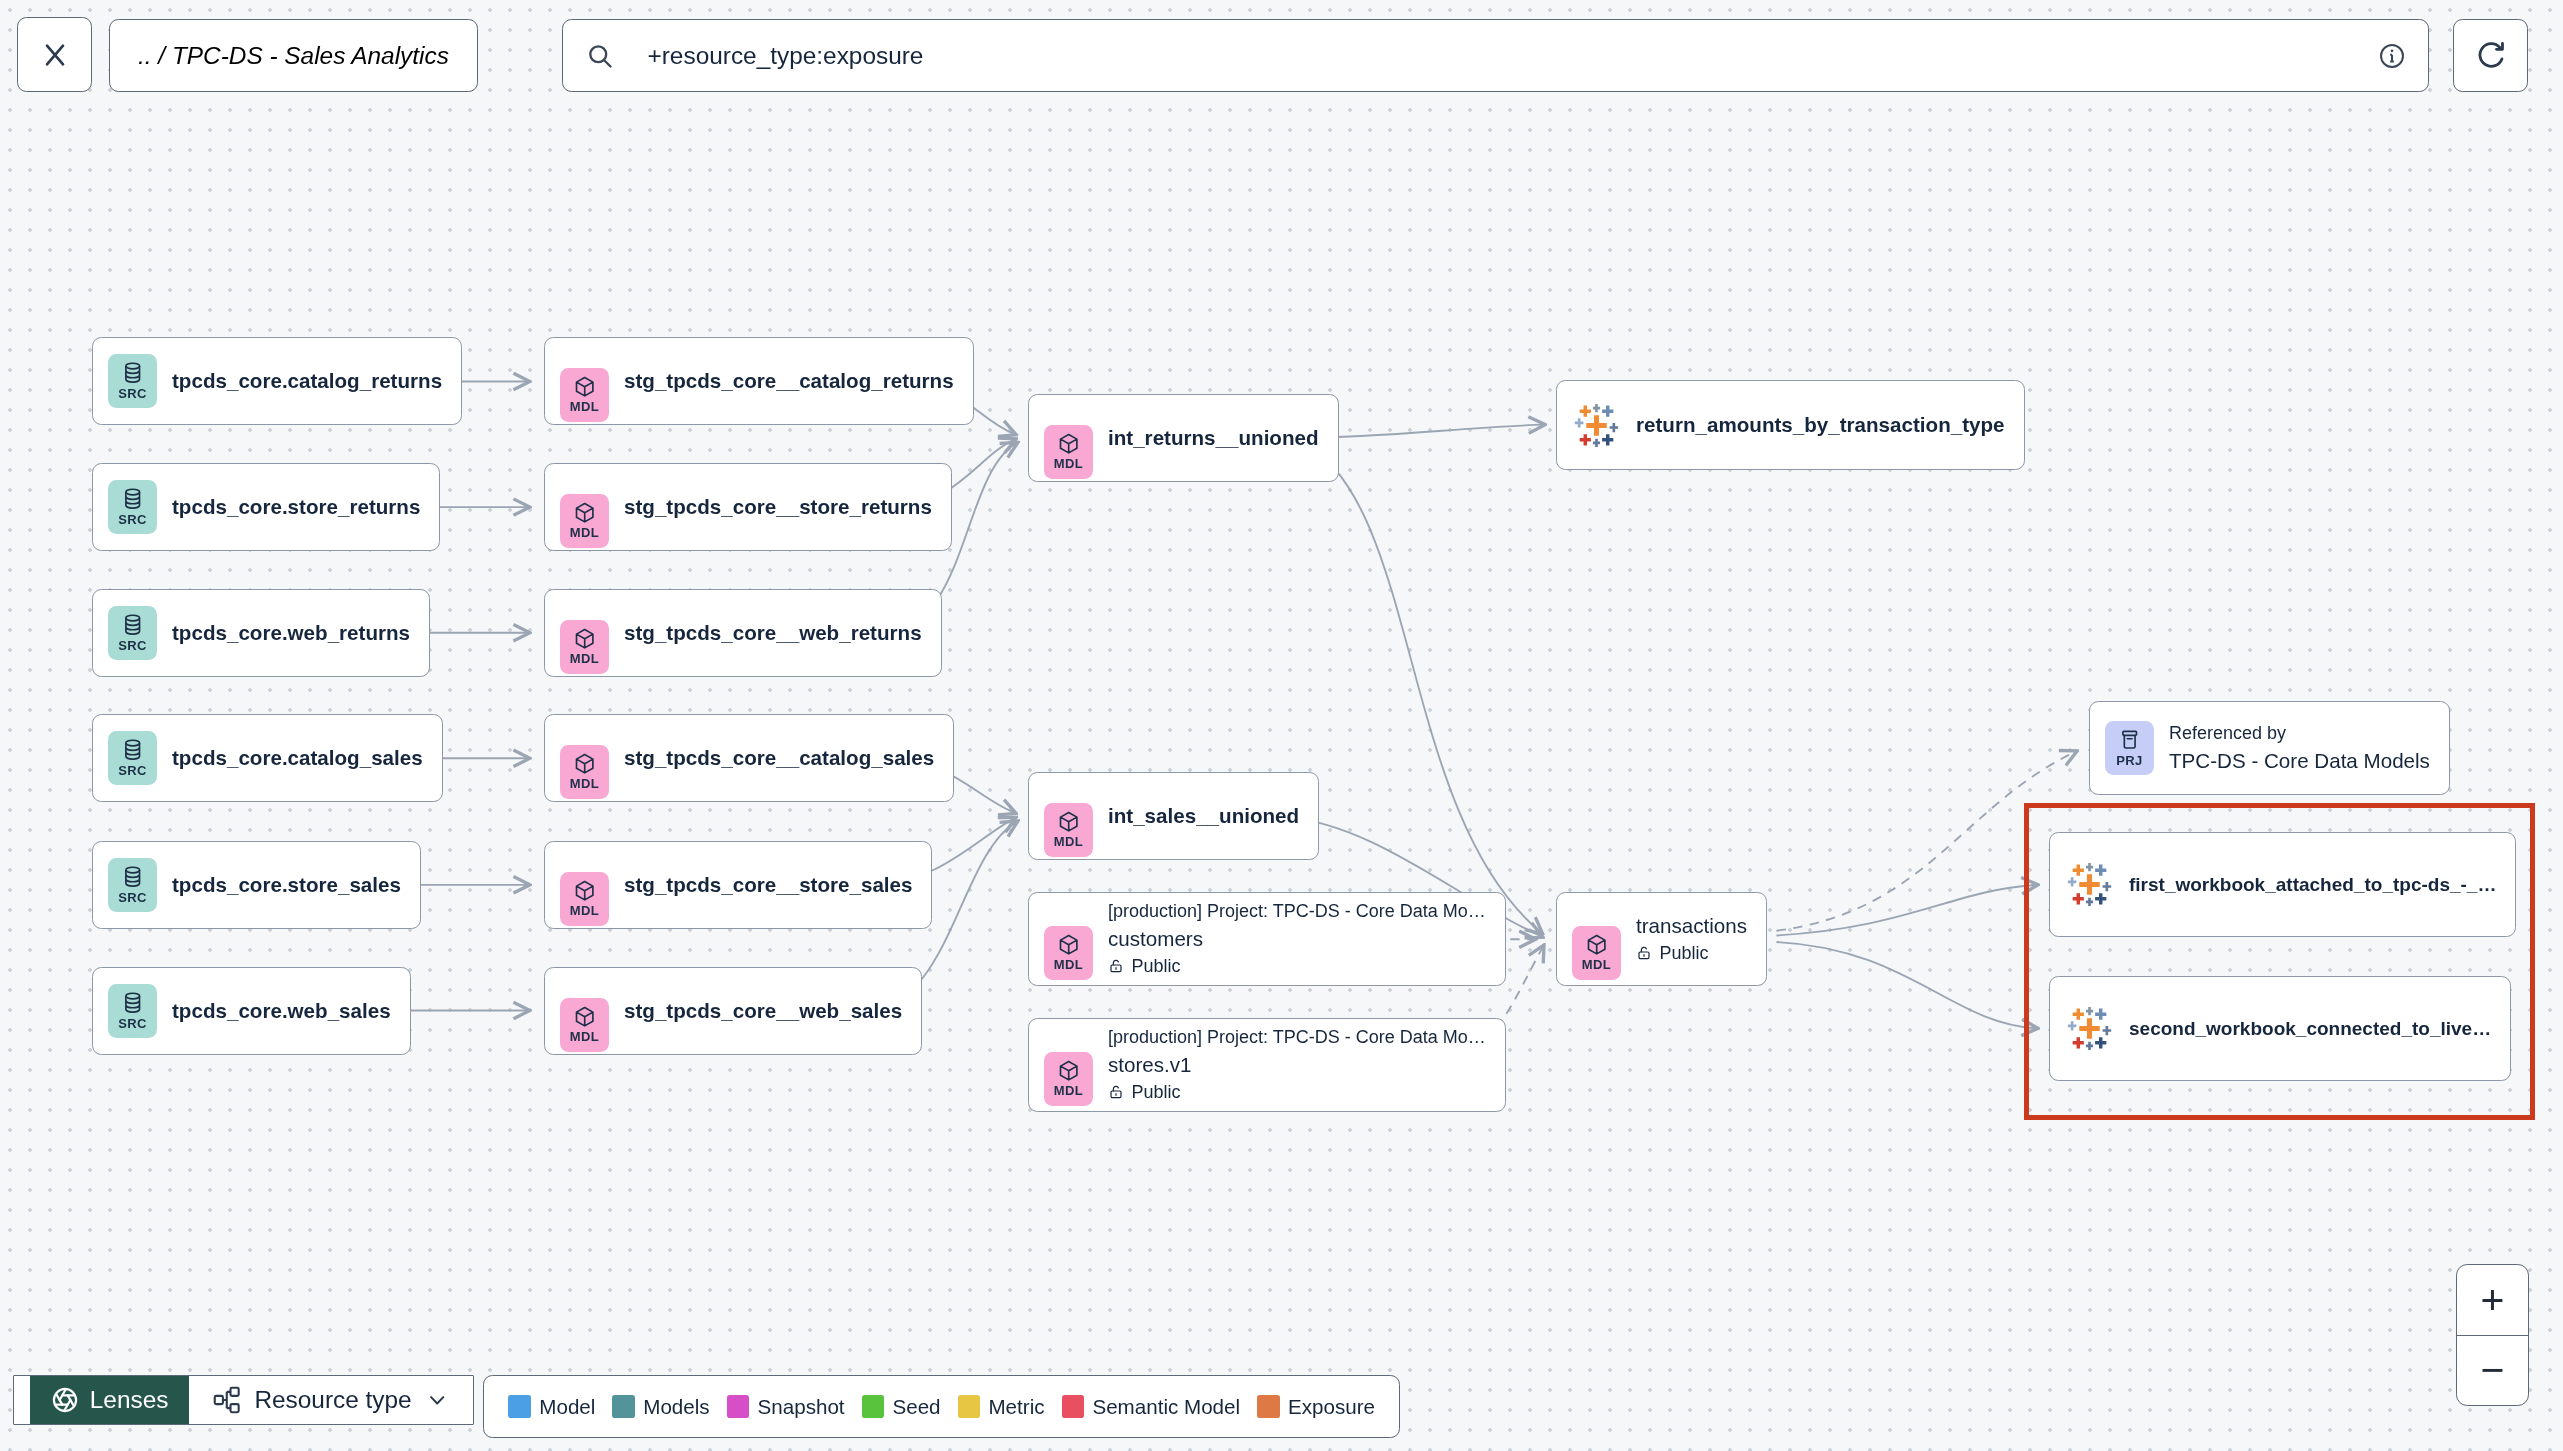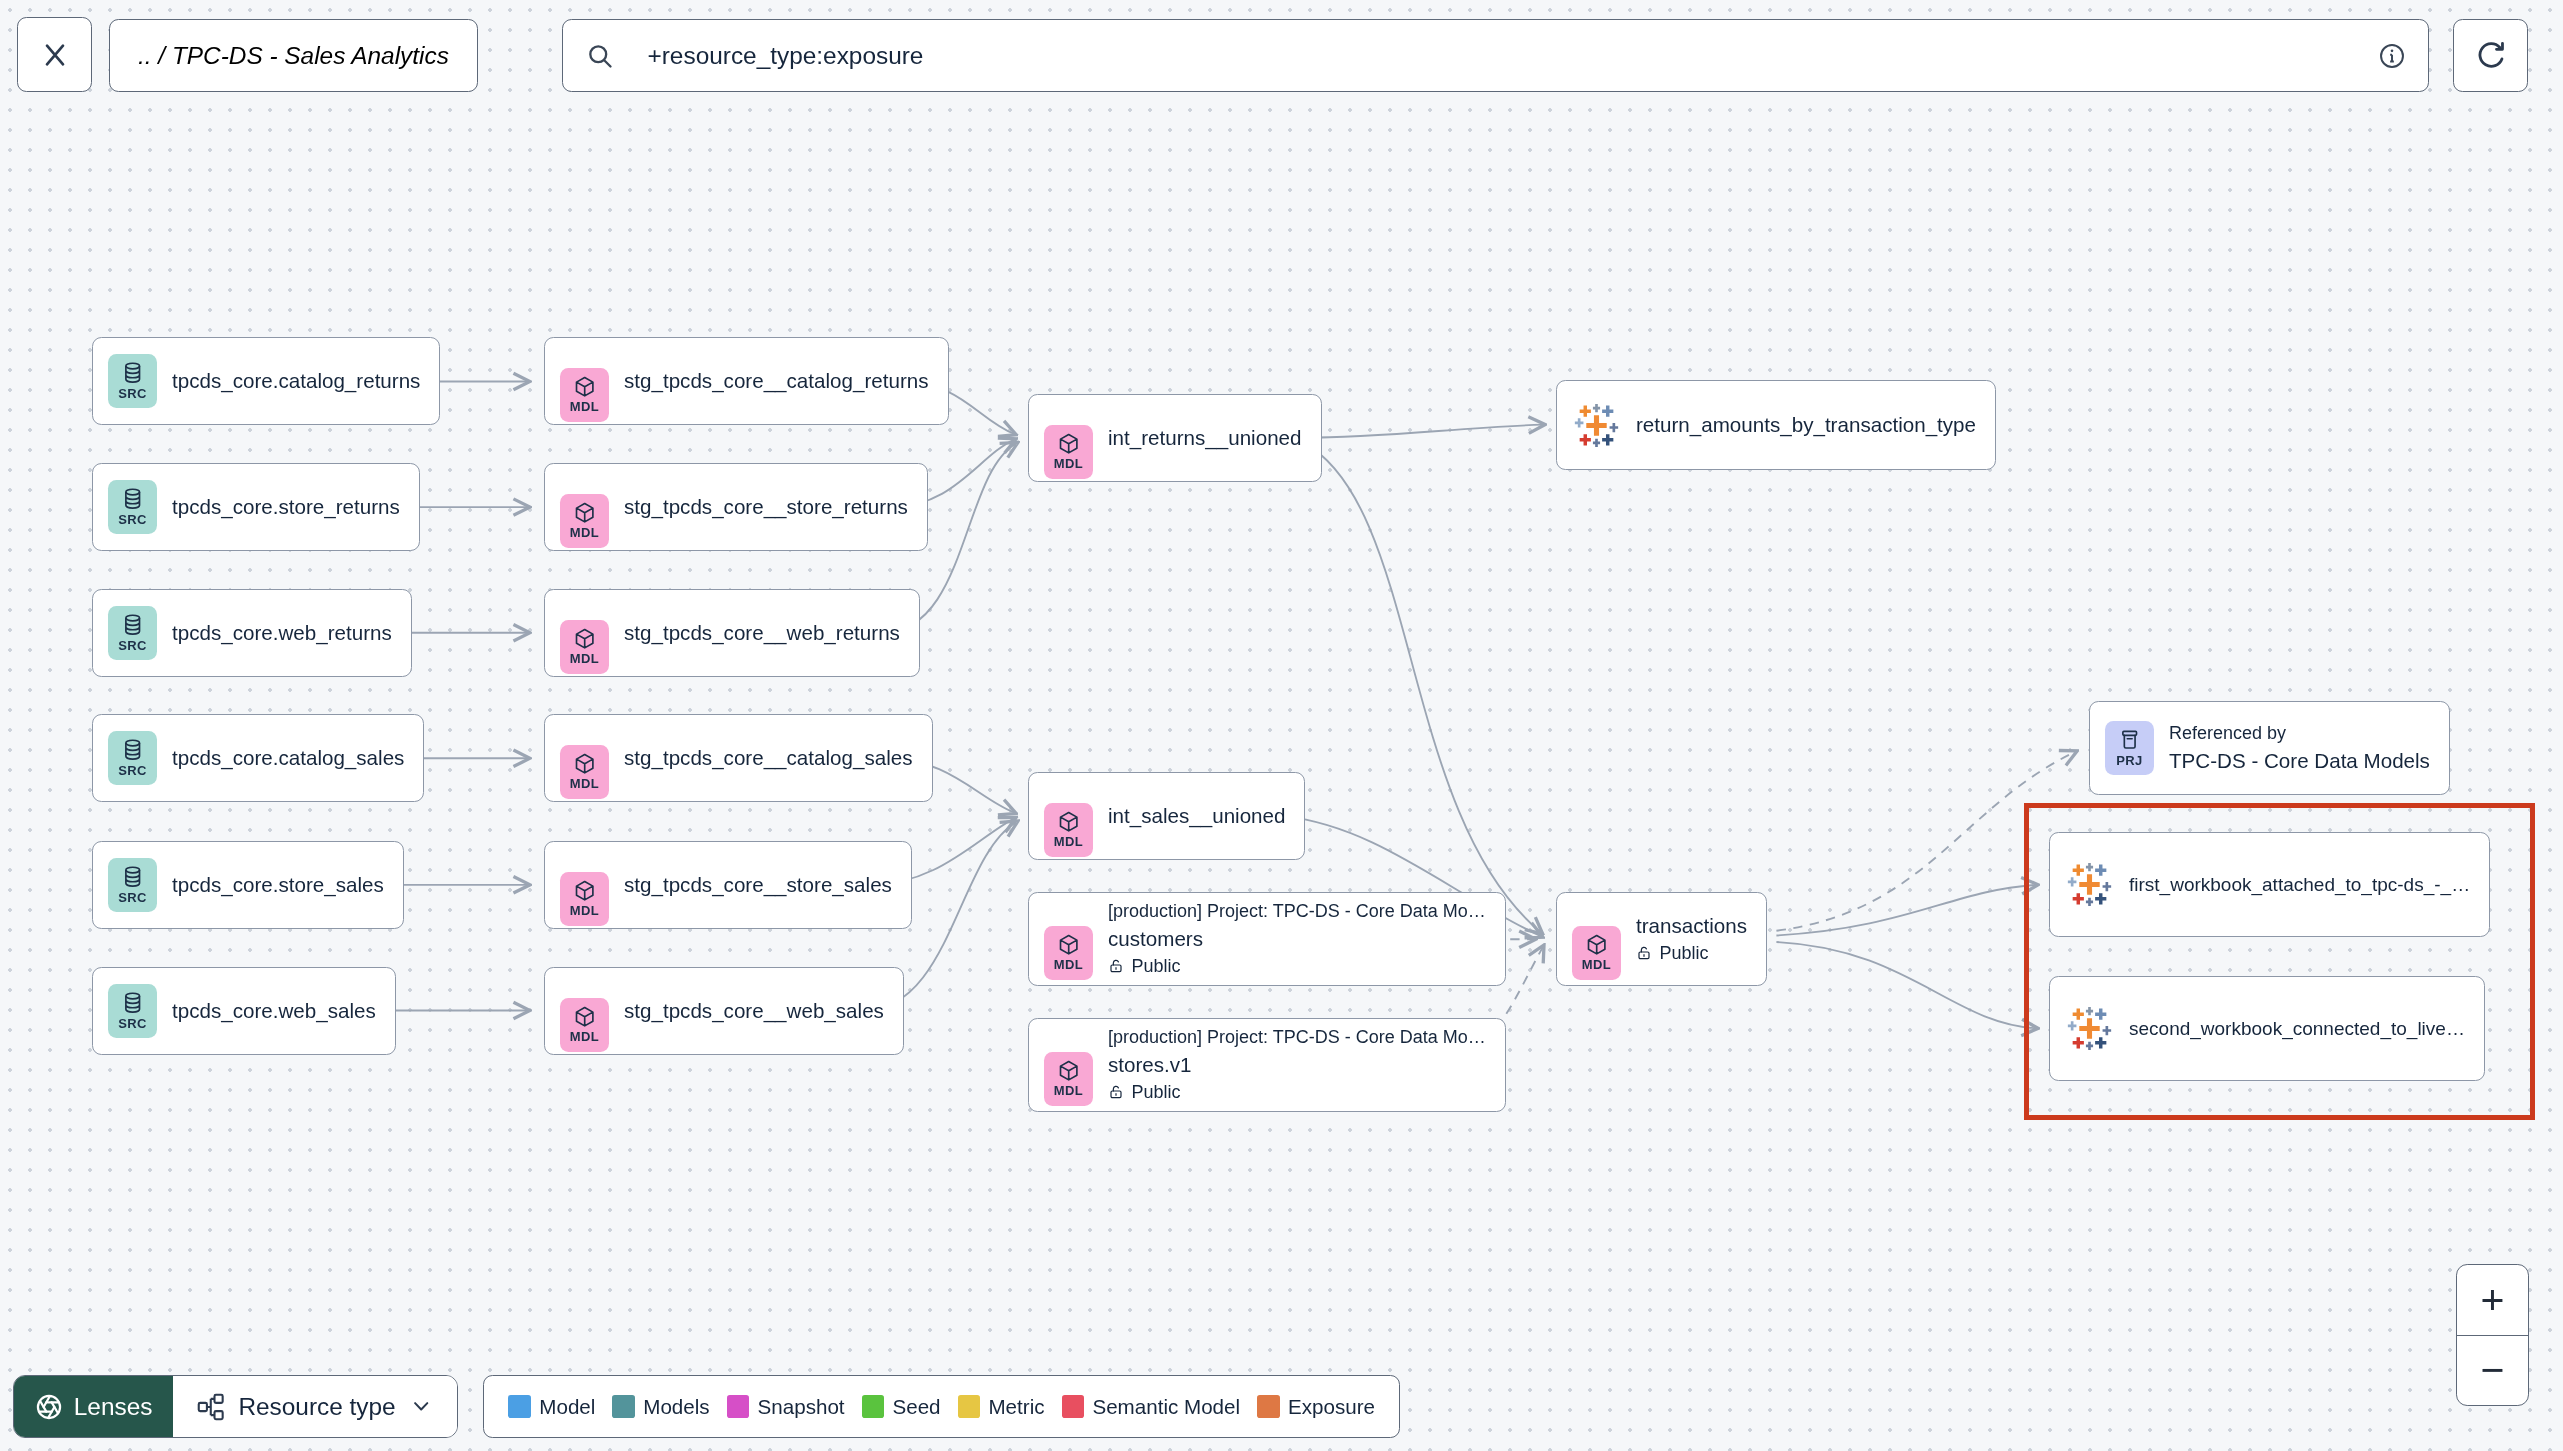--- a/index.html
+++ b/index.html
@@ -22,42 +22,42 @@
   .searchbar input { flex:1; border:none; outline:none; font-size:24.4px;
     font-family:inherit; color:#16263c; background:transparent; }
   .refresh-btn { left:2453px; top:19px; width:75px; height:73px; }
   .icon { flex:none; display:block; }
 
   
   .edges { position:absolute; left:0; top:0; width:2563px; height:1451px; z-index:1; }
   .node { position:absolute; z-index:3; background:#fff; border:1.9px solid #8d97a7;
     border-radius:9.4px; display:flex; align-items:center; gap:15px;
     padding:0 19px 0 15px; cursor:pointer; white-space:nowrap; }
-  .node-label { font-size:20.6px; }
+  .node-label { font-size:20.6px;font-weight:bold; }
   .wb-label { font-size:19px; }
   .node-col { display:flex; flex-direction:column; gap:4.7px; justify-content:center; }
   .meta { font-size:18px; }
   .small-title { font-size:18px; }
   .lbl-md { font-size:20.6px; }
   .access { display:flex; align-items:center; gap:7.5px; font-size:18px; }
 
   .badge { width:49px; height:54px; border-radius:8.4px; flex:none;
     display:flex; flex-direction:column; align-items:center; justify-content:center; gap:0.9px; }
   .badge-label { font-size:13px; font-weight:bold; letter-spacing:0.4px; color:#1d3048; }
   .badge-src { background:#a9dcd5; }
   .badge-mdl { background:#f9a8d4;margin-top:27px; }
   .badge-prj { background:#c6cdf7; }
 
   .highlight { position:absolute; z-index:2; left:2024px; top:803px;
     width:511px; height:317px; border:5.6px solid #cc3a1d; }
 
   
-  .lens-group { position:absolute; left:13px; top:1375px; height:63px; z-index:10;
-    border:1.9px solid #5d6878; border-radius:12px; background:#fff;
-    display:flex; overflow:hidden; }
+  .lens-group { position:absolute; left:13px; top:1375px; height:50px; z-index:10;
+    border:1.9px solid #5d6878; border-radius:1px; background:#fff;
+    display:flex; overflow:hidden;padding-left:16px; }
   .lenses-btn { background:#26564b; color:#fff; display:flex; align-items:center;
     gap:11.2px; padding:0 20.6px; font-size:24.4px; cursor:pointer; }
   .rtype-btn { display:flex; align-items:center; gap:13px; padding:0 24.4px;
     font-size:24.4px; background:#fff; cursor:pointer; }
   .legend { position:absolute; left:483px; top:1375px; height:63px; z-index:10;
     background:#fff; border:1.9px solid #5d6878; border-radius:9.4px;
     display:flex; align-items:center; gap:17px; padding:0 24.4px; width:max-content; }
   .legend-item { display:flex; align-items:center; gap:8.4px; font-size:20.6px; }
   .swatch { width:22.5px; height:22.5px; border-radius:2.8px; flex:none; }
   .zoomctl { position:absolute; left:2456px; top:1264px; width:73px; z-index:10;

